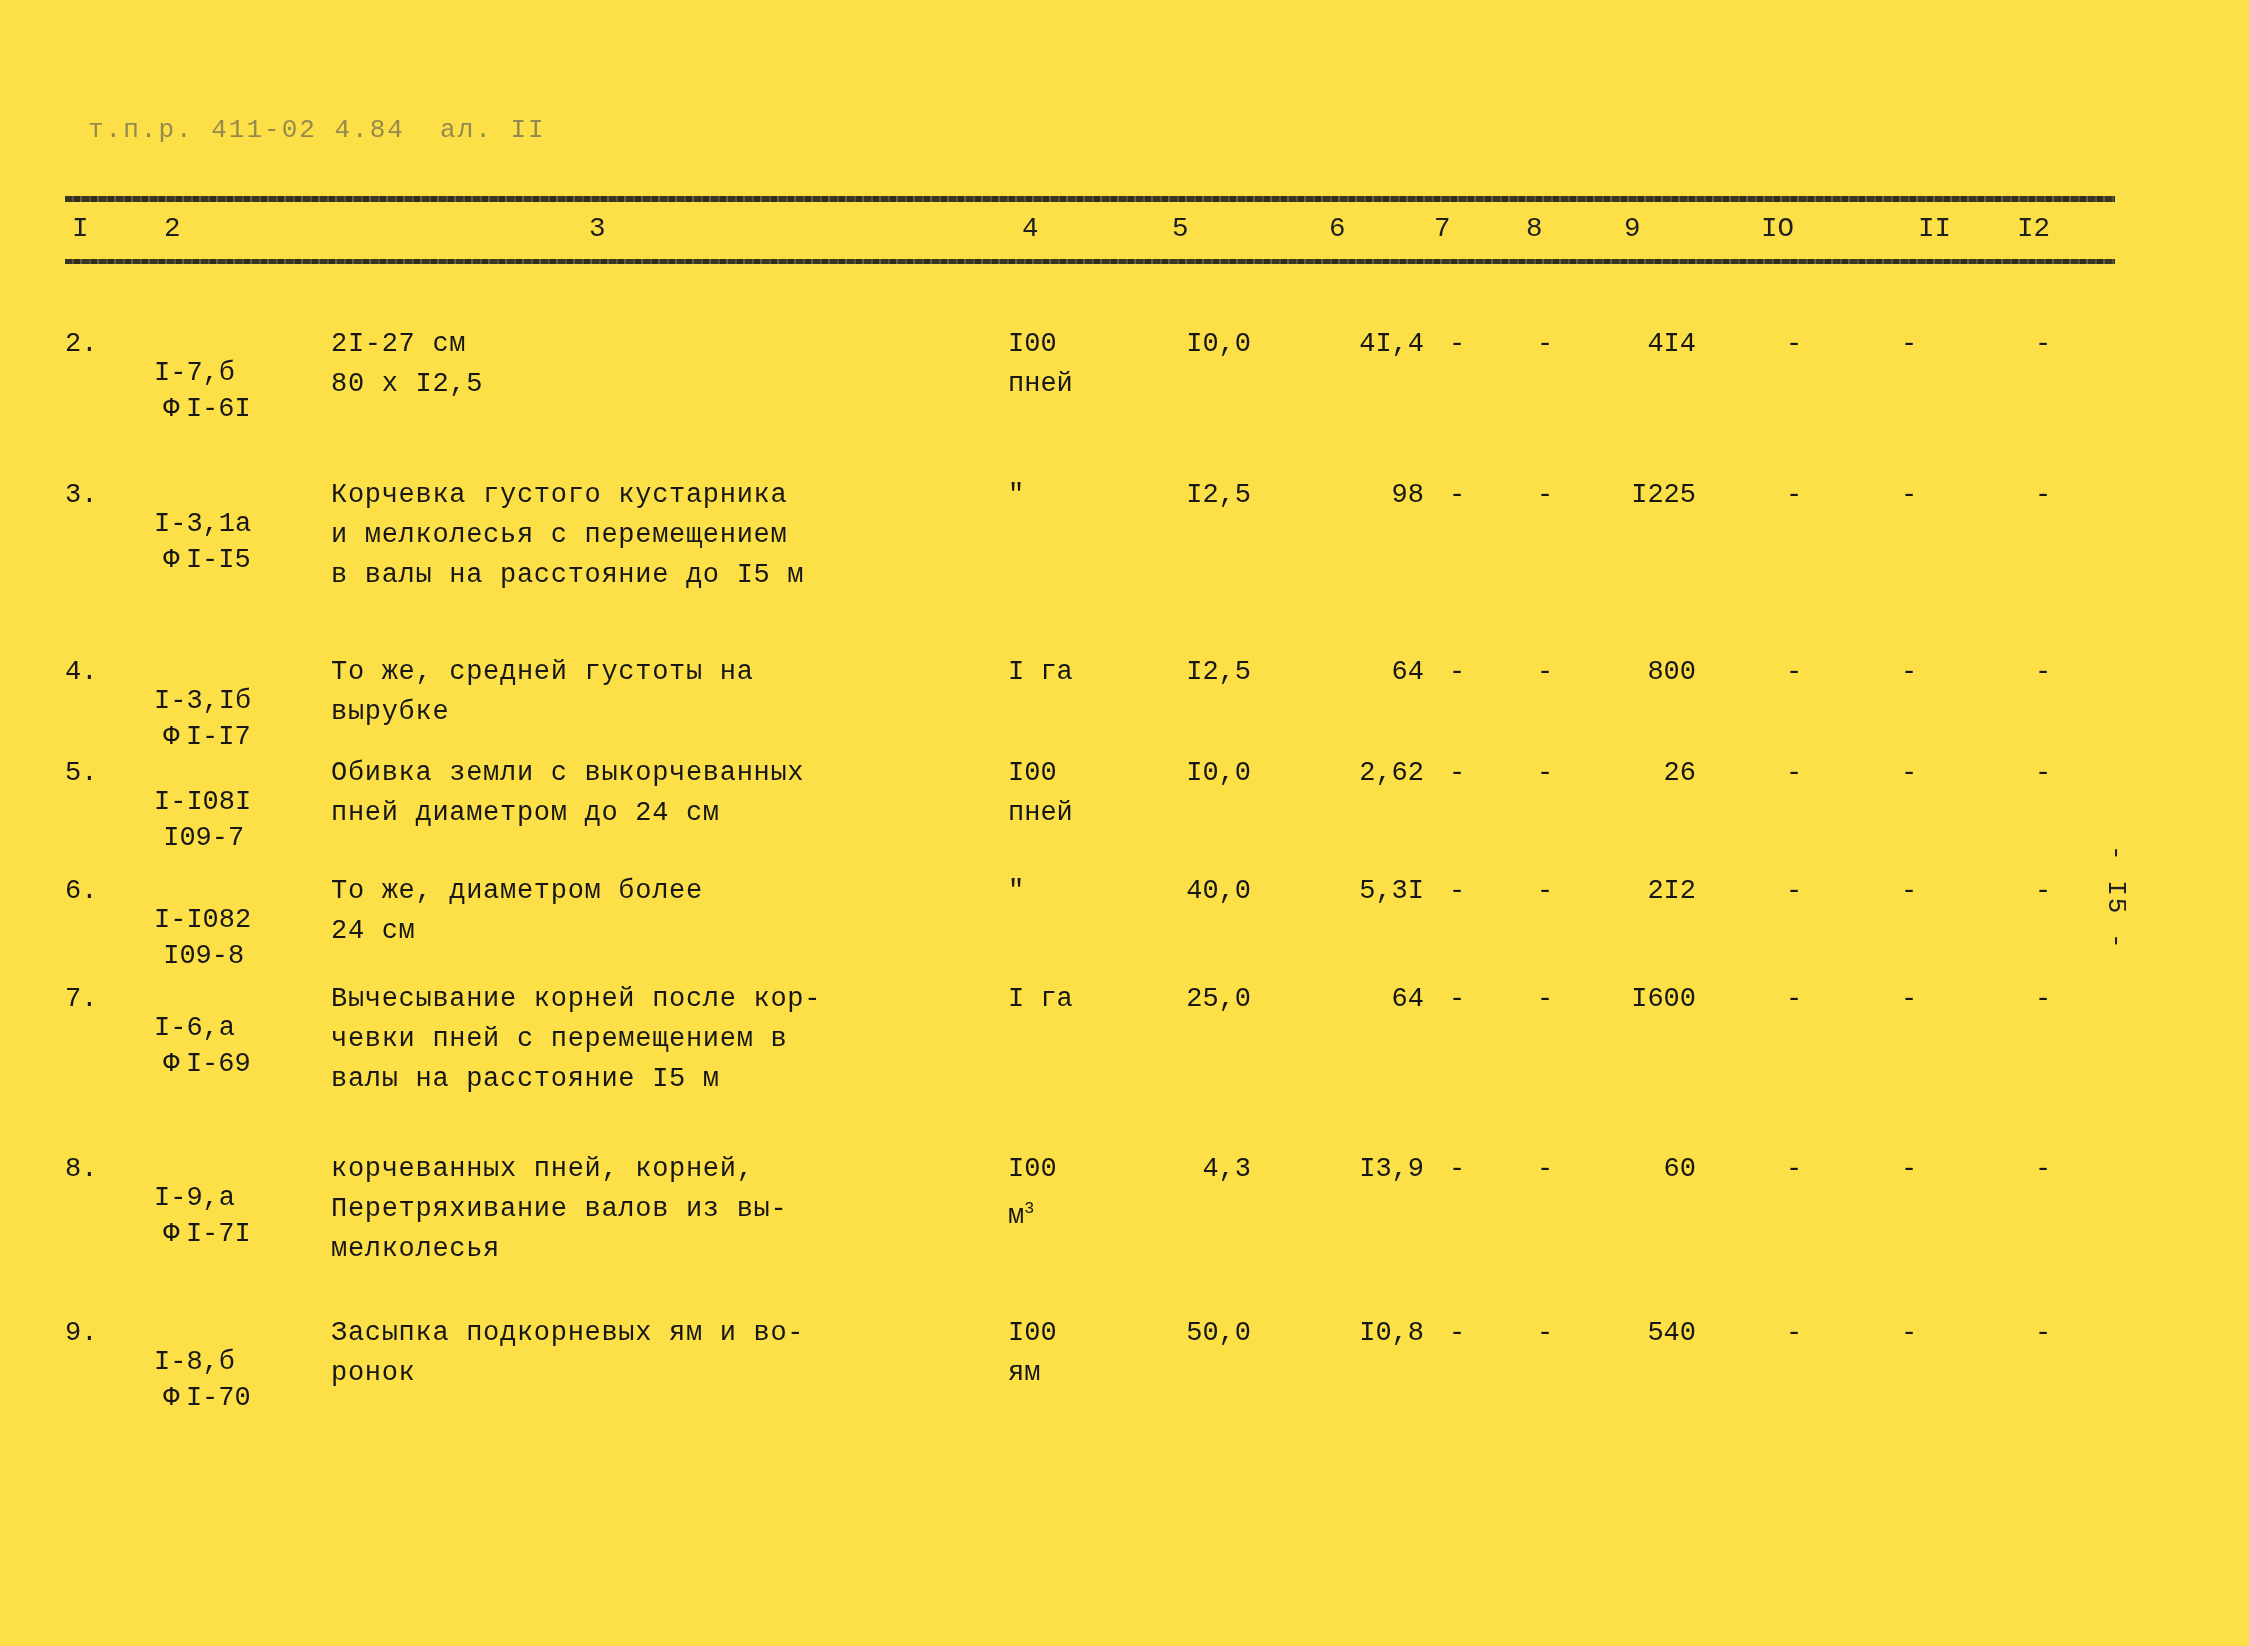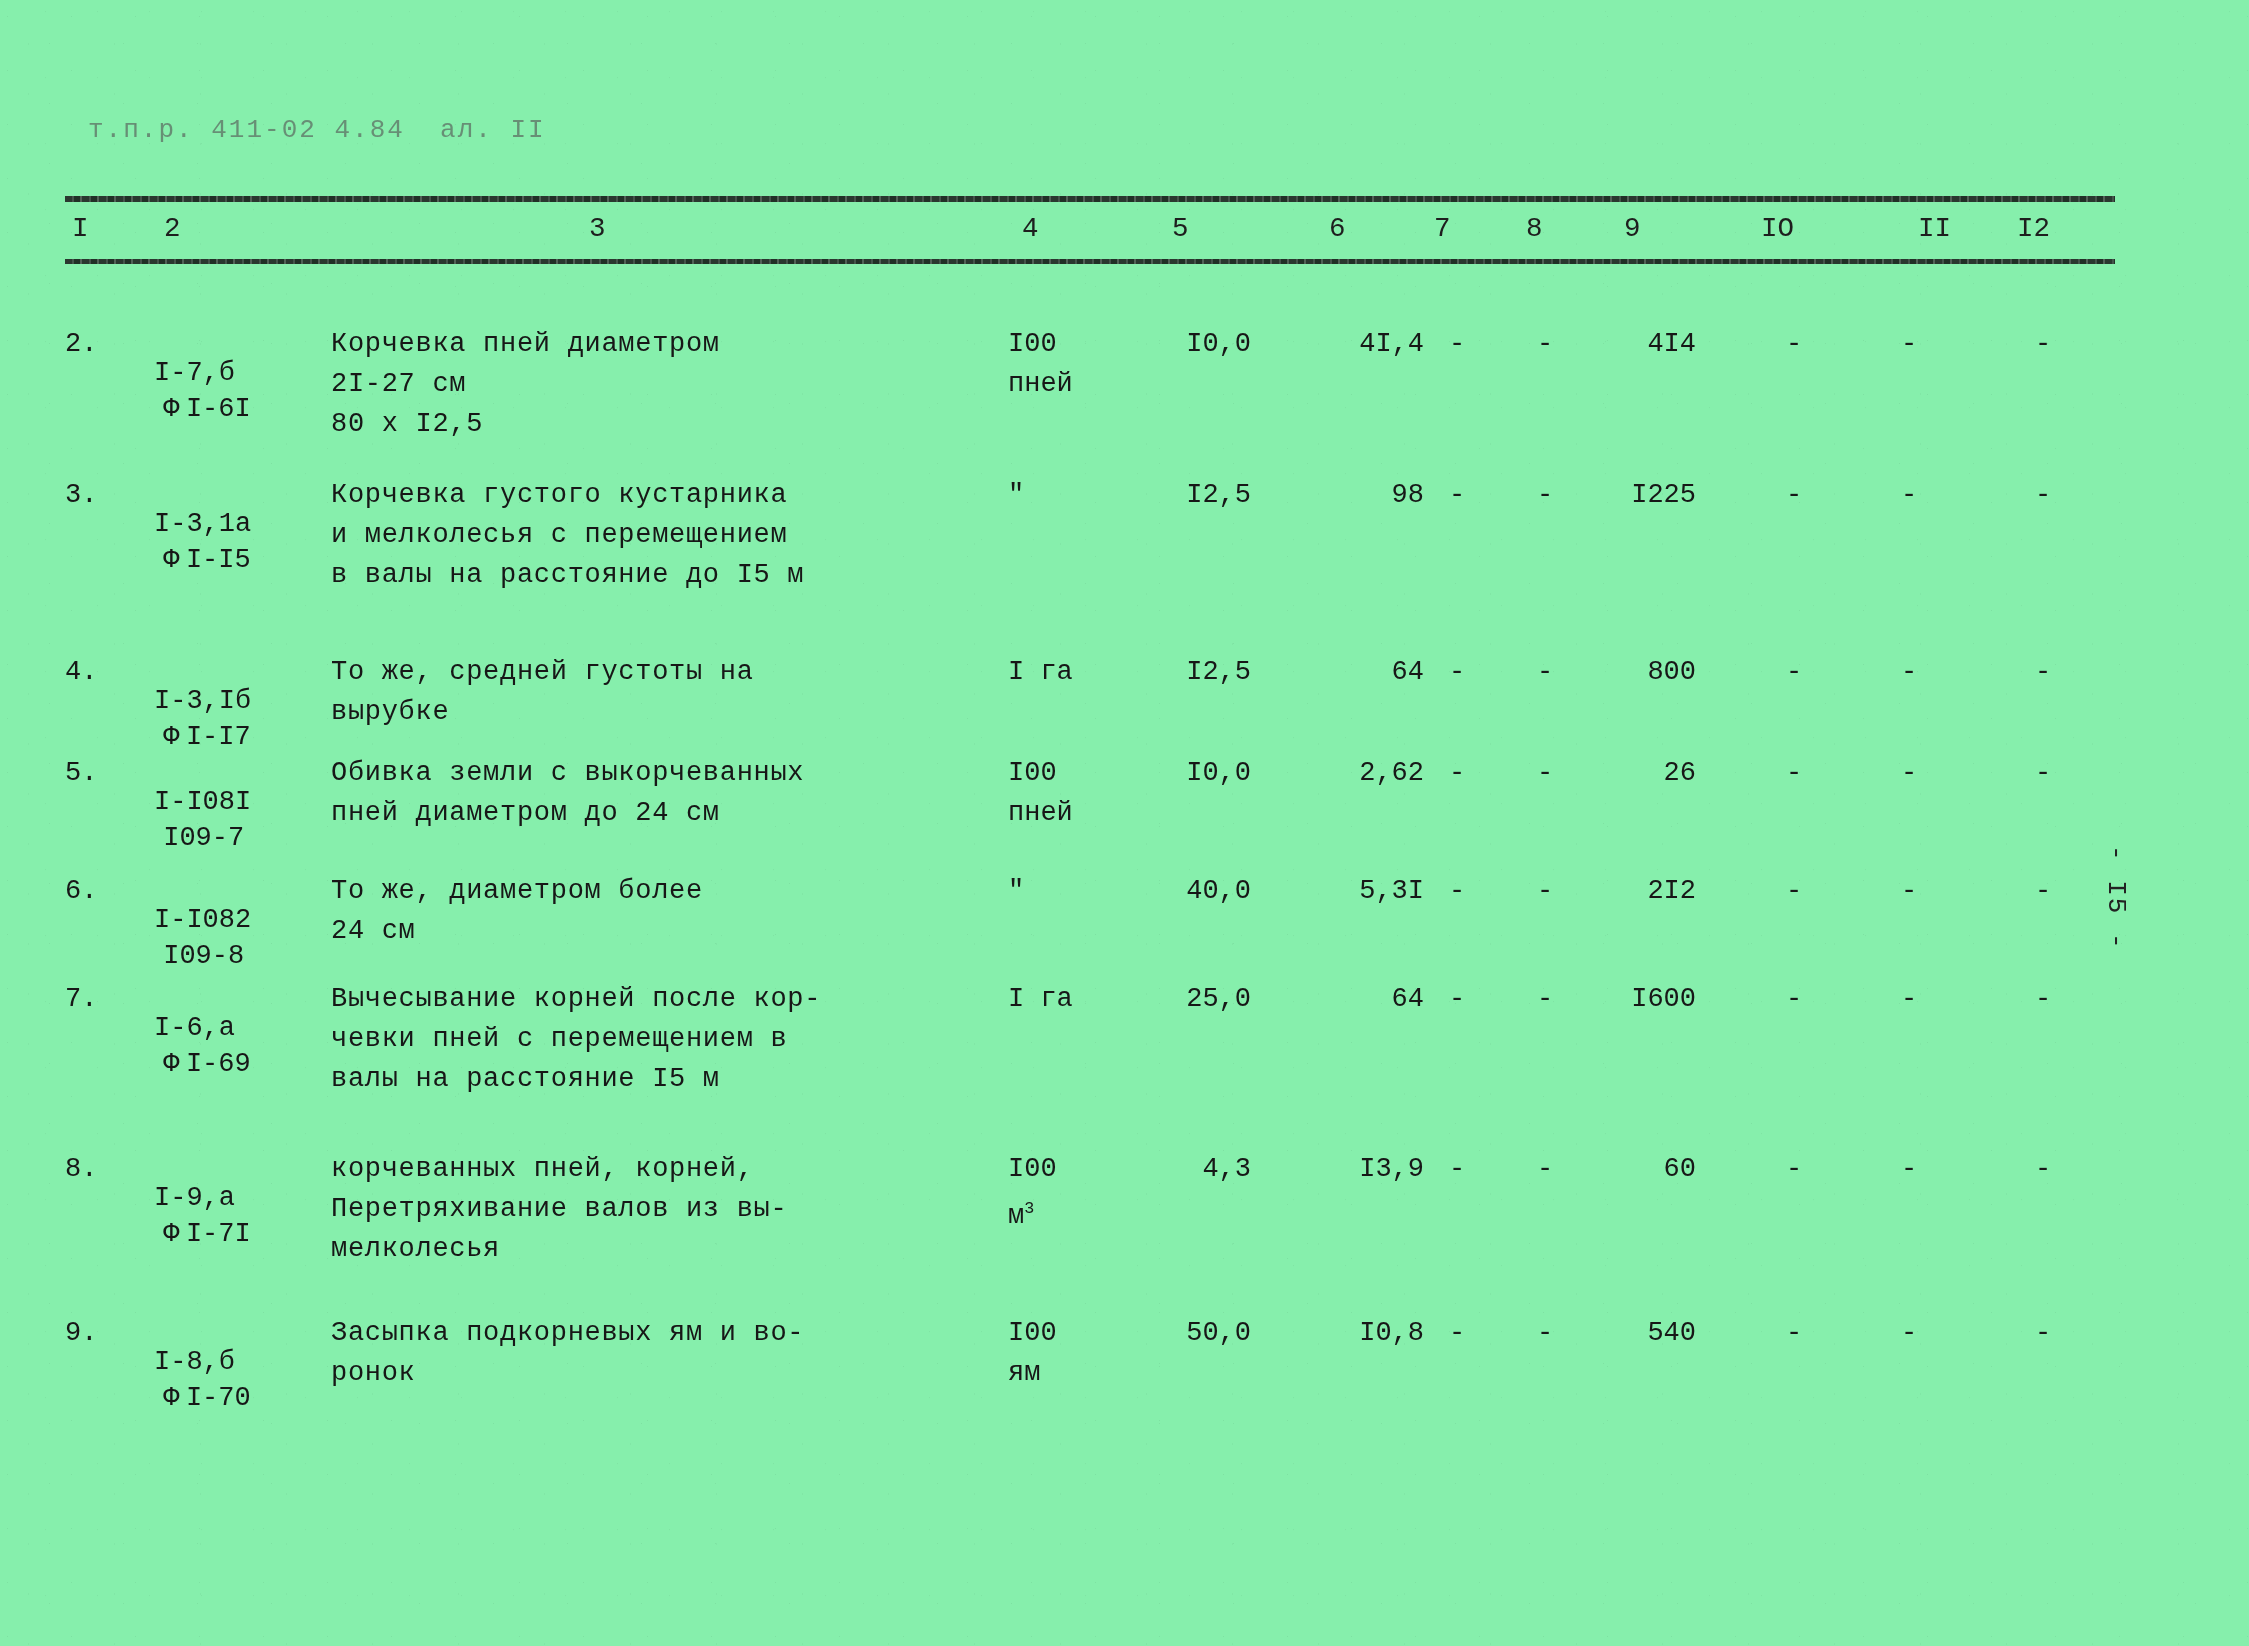--- a/index.html
+++ b/index.html
@@ -13,21 +13,21 @@
     font-family: "Liberation Mono", "DejaVu Sans Mono", monospace;
     color: #1a1a1a;
     position: relative;
     overflow: hidden;
   }
 
   
   .page {
     position: absolute;
     inset: 0;
-    background: #86efac;
+    background: #fde047;
   }
 
   
   .doc-code {
     position: absolute;
     left: 88px;
     top: 115px;
     font-size: 26px;
     letter-spacing: 2px;
     color: #555;
@@ -168,21 +168,21 @@
       <span style="left: 1879px; margin-left: 39px;">II</span>
       <span style="left: 2017px;">I2</span>
     </div>
 
   <div class="rule bottom"></div>
 
   <div class="rows" id="rows">
       <div class="row" style="top: 324px;">
         <div class="cell num c1">2.</div>
         <div class="cell code c2"><span>I-7,б</span><span class="second"><span class="fmark">Ф</span>I-6I</span></div>
-        <div class="cell desc c3"><div>Корчевка пней диаметром</div><div>2I-27 см</div><div>80 х I2,5</div></div>
+        <div class="cell desc c3"><div>2I-27 см</div><div>80 х I2,5</div></div>
         <div class="cell unit c4"><div>I00</div><div>пней</div></div>
         <div class="cell val c5">I0,0</div>
         <div class="cell val c6">4I,4</div>
         <div class="cell dash c7">-</div>
         <div class="cell dash c8">-</div>
         <div class="cell val c9">4I4</div>
         <div class="cell dash c10">-</div>
         <div class="cell dash c11">-</div>
         <div class="cell dash c12">-</div>
       </div>

